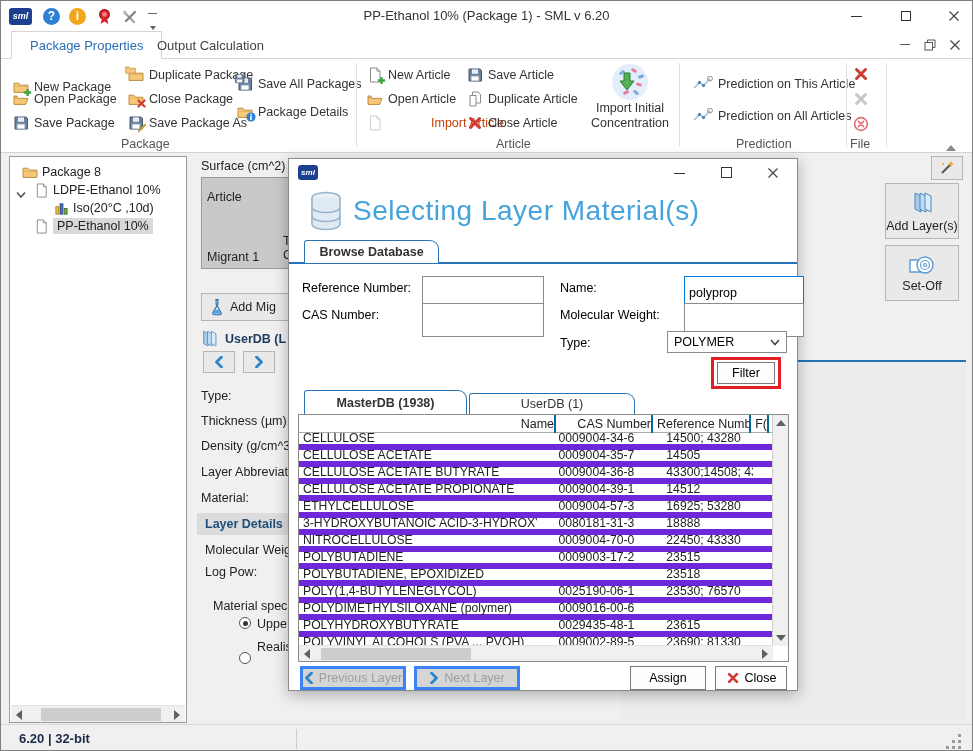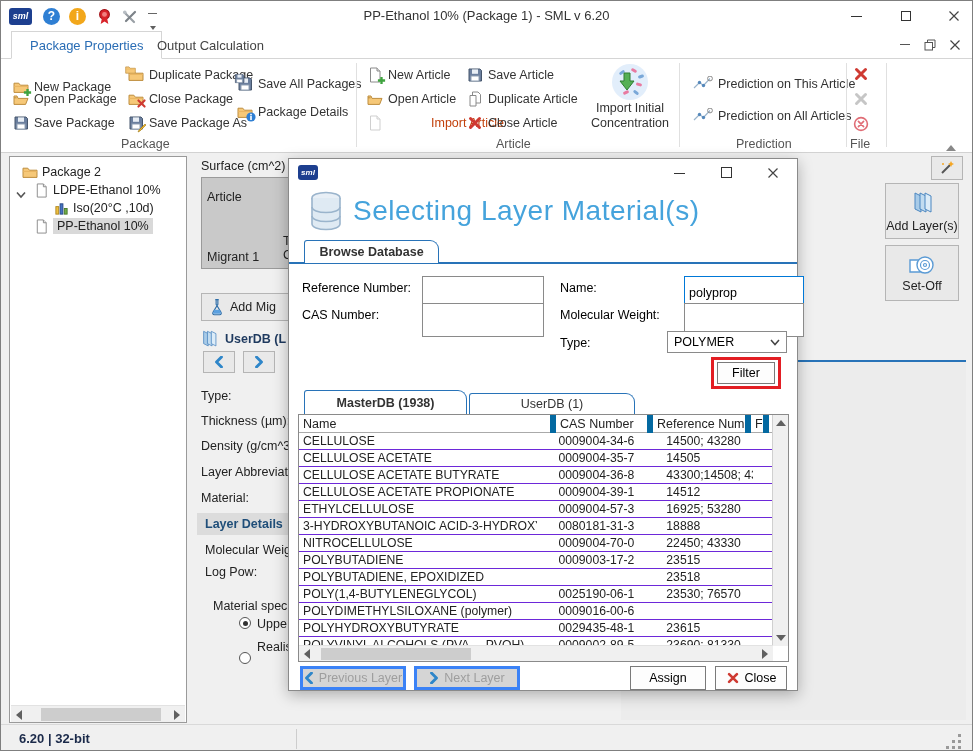--- a/index.html
+++ b/index.html
@@ -61,22 +61,22 @@
          font-family:"Liberation Sans",sans-serif;color:#000;margin-left:17px;}
   .flabel{font-size:12.5px;color:#000;white-space:nowrap;}
   .combo{border:1px solid #8a8a8a;background:#fff;height:22px;display:flex;align-items:center;
          justify-content:space-between;padding:0 6px;font-size:12.5px;color:#000;}
   .btn{background:#fdfdfd;border:1px solid #7a7a7a;display:flex;align-items:center;justify-content:center;
        gap:5px;font-size:12.5px;color:#000;}
   .btn.disbtn{background:#d5d5d5;border:3px solid #3b82f6;color:#9e9e9e;}
   .red-annot{border:3px solid #e31e24;background:transparent;}
   .dtable{border:1px solid #8a8a8a;background:#fff;overflow:hidden;}
   .dtable .hdr{display:flex;border-bottom:1px solid #aaa;height:18px;align-items:center;font-size:12.5px;color:#222;}
-  .dtable .hdr > div{padding-left:4px;border-right:6px solid #0369a1;height:18px;line-height:18px;overflow:hidden;white-space:nowrap;}
-  .drow{display:flex;height:17px;align-items:center;font-size:12.2px;color:#222;border-bottom:1px solid #6d28d9;gap:18px;}
+  .dtable .hdr > div{padding-left:4px;border-right:2px solid #0369a1;height:18px;line-height:18px;overflow:hidden;white-space:nowrap;text-align:right;}
+  .drow{display:flex;height:17px;align-items:center;font-size:12.2px;color:#222;border-bottom:6px solid #6d28d9;gap:18px;}
   .drow > div{padding-left:4px;overflow:hidden;white-space:nowrap;height:17px;line-height:17px;}
   .c-name{width:257px;}.c-cas{width:97px;}.c-ref{width:98px;}.c-f{width:18px;}
   .vscroll{position:absolute;right:0;top:0;width:16px;background:#f0f0f0;border-left:1px solid #d0d0d0;}
   .dot{width:3px;height:3px;background:#9a9a9a;position:absolute;}
   .statusbar{left:0;top:723px;width:100%;height:28px;background:#f0f0f0;border-top:1px solid #d9d9d9;}
   .status-txt{font-size:13px;font-weight:bold;color:#1b2a4a;}
 </style>
 </head>
 <body>
 
@@ -383,21 +383,21 @@
     <div class="abs" style="left:945px;top:78px;"><span class="arr arr-u" style="border-width:0 5px 6px 5px;border-bottom-color:#888;"></span></div>
   </div>
 
   <div class="abs workspace">
 
     <div class="abs treepanel">
       <div class="abs titem" style="left:12px;top:6px;">
         <svg width="16" height="16">
             <use href="#i-folder"></use>
           </svg>
-        <span>Package 2</span>
+        <span>Package 8</span>
         </div>
       <div class="abs" style="left:6px;top:28px;">
         <svg width="10" height="8">
             <path d="M1 1.5 L5 6 L9 1.5" stroke="#555" stroke-width="1.6" fill="none"></path>
           </svg></div>
       <div class="abs titem" style="left:24px;top:24px;">
         <svg width="15" height="15">
             <use href="#i-page"></use>
           </svg>
         <span>LDPE-Ethanol 10%</span>

